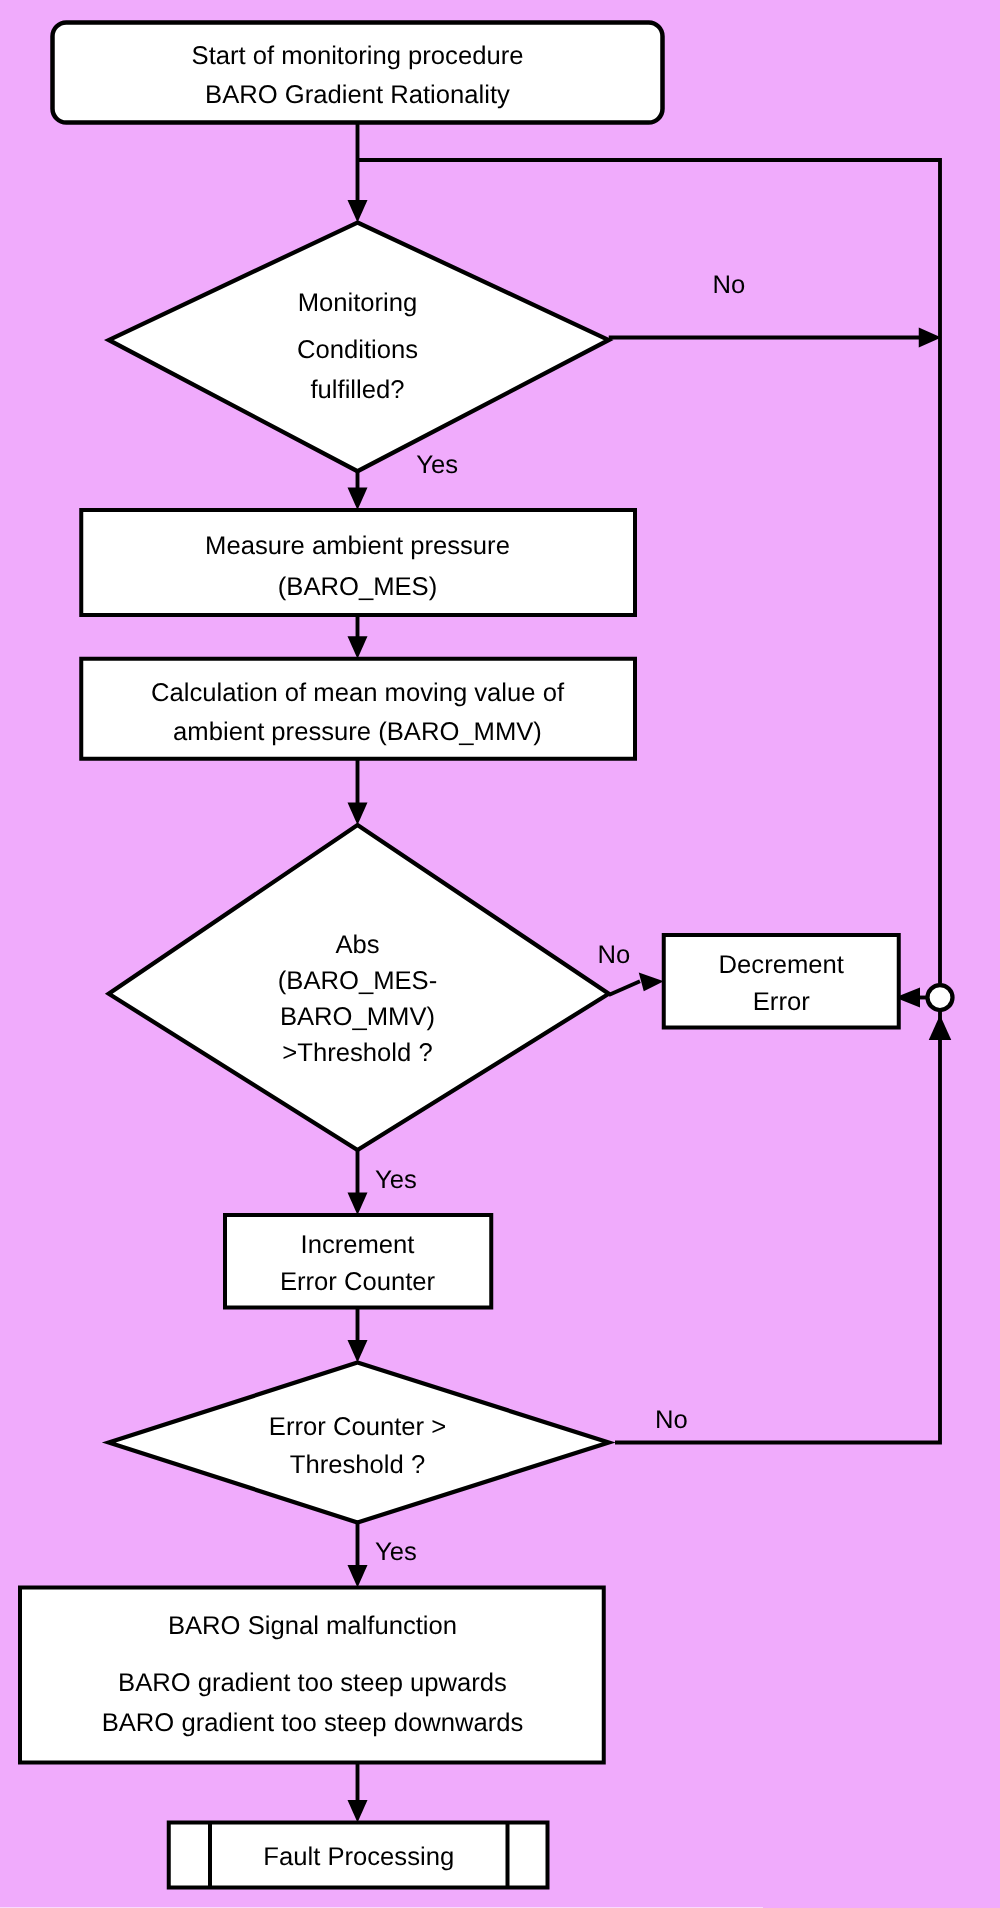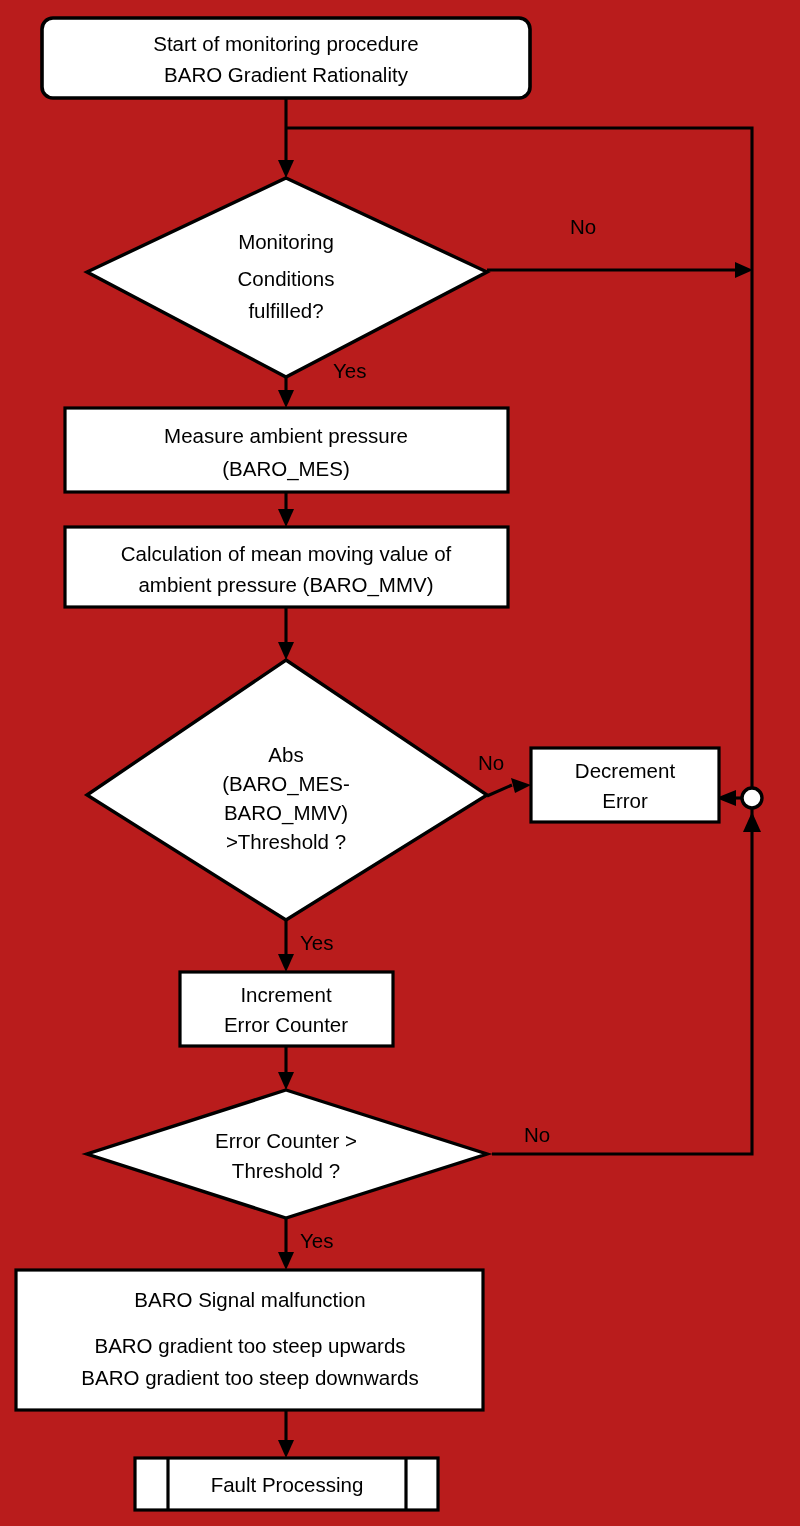--- a/index.html
+++ b/index.html
@@ -11,21 +11,21 @@
   body {
     width: 800px;
     height: 1526px;
     overflow: hidden;
     font-family: "Liberation Sans", sans-serif;
   }
   #flowchart-root {
     position: relative;
     width: 800px;
     height: 1526px;
-    background: #b91c1c;
+    background: #f0abfc;
     text-decoration: underline;
   }
   svg#flow-svg {
     display: block;
     width: 800px;
     height: 1526px;
   }
   .node-shape {
     fill: #ffffff;
     stroke: #000000;

